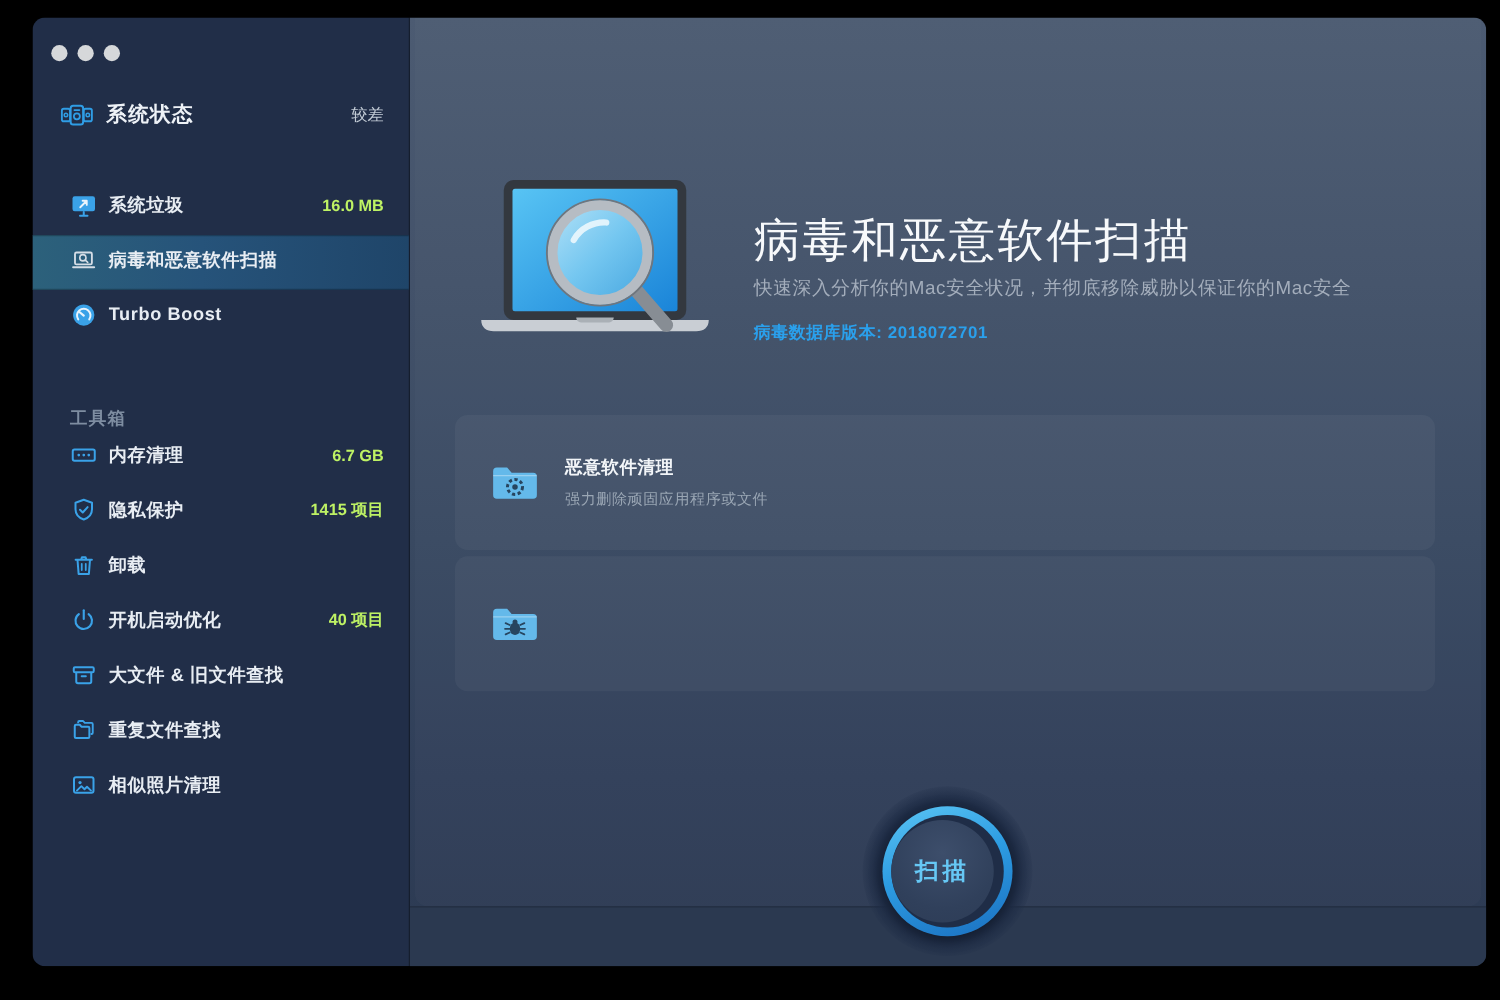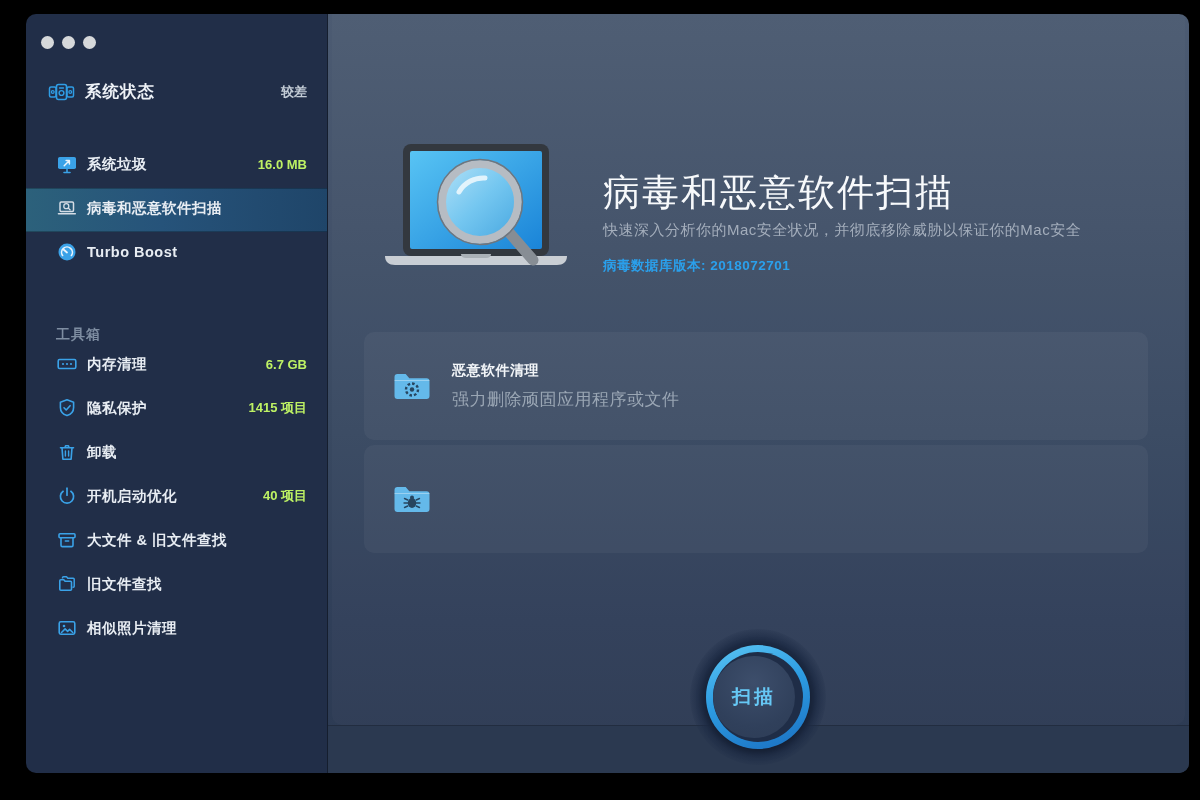--- a/index.html
+++ b/index.html
@@ -14,21 +14,21 @@
   .sidebar { width:302px; flex-shrink:0; position:relative; background:#212e48;
     border-right:1px solid rgba(0,0,0,.35); }
   .dots { position:absolute; left:15px; top:22px; display:flex; gap:8px; }
   .dot { width:13px; height:13px; border-radius:50%; background:#d6d8da; }
 
   .side-header { position:absolute; left:22px; right:20px; top:63px; height:30px;
     display:flex; align-items:center; }
   .side-header .app-icon { width:27px; height:27px; flex-shrink:0; }
   .side-header .title { margin-left:10px; font-size:16.5px; font-weight:700; color:#eef2f7;
     letter-spacing:1px; }
-  .side-header .status { margin-left:auto; font-size:13px; font-weight:700; color:#c3ccd6; }
+  .side-header .status { margin-left:auto; font-size:13px; font-weight:400; color:#c3ccd6; }
 
   .nav { position:absolute; left:0; right:0; top:130px; }
   .toolnav { position:absolute; left:0; right:0; top:330px; }
   .section-label { position:absolute; left:30px; top:312px; font-size:14px;
     color:#7e8da1; font-weight:600; letter-spacing:1px; }
 
   .nav-item { height:44px; display:flex; align-items:center; padding:0 20px 4px 30px;
     cursor:pointer; }
   .nav-item .nicon { width:22px; height:22px; flex-shrink:0; }
   .nav-item .nlabel { margin-left:9px; font-size:14.5px; font-weight:700; color:#e8edf3;
@@ -51,21 +51,21 @@
   .hero-version { margin-top:17px; font-size:13.5px; font-weight:700; color:#2aa0ec;
     letter-spacing:.5px; cursor:pointer; }
 
   .cards { position:absolute; left:36px; top:318px; width:784px; }
   .card { height:108px; border-radius:10px; background:rgba(255,255,255,.045);
     display:flex; align-items:center; padding-left:28px; cursor:pointer; }
   .card + .card { margin-top:5px; }
   .card .ficon { width:40px; height:32px; flex-shrink:0; }
   .card .ctext { margin-left:20px; }
   .card .ctitle { font-size:14px; font-weight:700; color:#f2f5f8; letter-spacing:.5px; }
-  .card .csub { margin-top:8px; font-size:17px; color:#9aa6b4; letter-spacing:.5px; }
+  .card .csub { margin-top:8px; font-size:12px; color:#9aa6b4; letter-spacing:.5px; }
 
   .footer { position:absolute; left:0; right:0; bottom:0; height:48px; background:#2b3950;
     box-shadow:inset 0 1px 0 rgba(0,0,0,.2); }
 
   .scan-halo { position:absolute; left:362px; top:615px; width:136px; height:136px;
     border-radius:50%;
     background:radial-gradient(circle, #1e2c46 0%, #1e2c46 58%, rgba(30,44,70,0) 73%); }
   .scan-ring { position:absolute; left:378px; top:631px; width:104px; height:104px;
     border-radius:50%; background:linear-gradient(160deg,#5cc6f4 0%,#2d9ce2 45%,#1a6fc0 100%);
     display:flex; align-items:center; justify-content:center; cursor:pointer;
@@ -175,21 +175,21 @@
               <path d="M5 8.8v7.4a1.4 1.4 0 0 0 1.4 1.4h9.2a1.4 1.4 0 0 0 1.4-1.4V8.8" fill="none" stroke="#3aa2e8" stroke-width="1.6"></path>
               <path d="M9.3 12h3.4" stroke="#3aa2e8" stroke-width="1.5" stroke-linecap="round"></path>
             </svg></span>
           <span class="nlabel">大文件 &amp; 旧文件查找</span>
         </div>
         <div class="nav-item">
           <span class="nicon"><svg viewBox="0 0 22 22" width="22" height="22">
               <path d="M6.5 5.5V4.8a1 1 0 0 1 1-1h3l1.3 1.5h5.4a1 1 0 0 1 1 1v6.9a1 1 0 0 1-1 1h-.7" fill="none" stroke="#3aa2e8" stroke-width="1.5" stroke-linejoin="round"></path>
               <path d="M3.8 7.8a1 1 0 0 1 1-1h3l1.3 1.5h5.4a1 1 0 0 1 1 1v7a1 1 0 0 1-1 1H4.8a1 1 0 0 1-1-1z" fill="none" stroke="#3aa2e8" stroke-width="1.6" stroke-linejoin="round"></path>
             </svg></span>
-          <span class="nlabel">旧文件查找</span>
+          <span class="nlabel">重复文件查找</span>
         </div>
         <div class="nav-item">
           <span class="nicon"><svg viewBox="0 0 22 22" width="22" height="22">
               <rect x="3.2" y="4.8" width="15.6" height="12.4" rx="1.6" fill="none" stroke="#3aa2e8" stroke-width="1.6"></rect>
               <circle cx="8" cy="9" r="1.3" fill="#3aa2e8"></circle>
               <path d="M5.5 15.5l3.6-3.6 2.5 2.5 2-2 3.2 3.1" fill="none" stroke="#3aa2e8" stroke-width="1.5" stroke-linejoin="round" stroke-linecap="round"></path>
             </svg></span>
           <span class="nlabel">相似照片清理</span>
         </div>
       </div>

